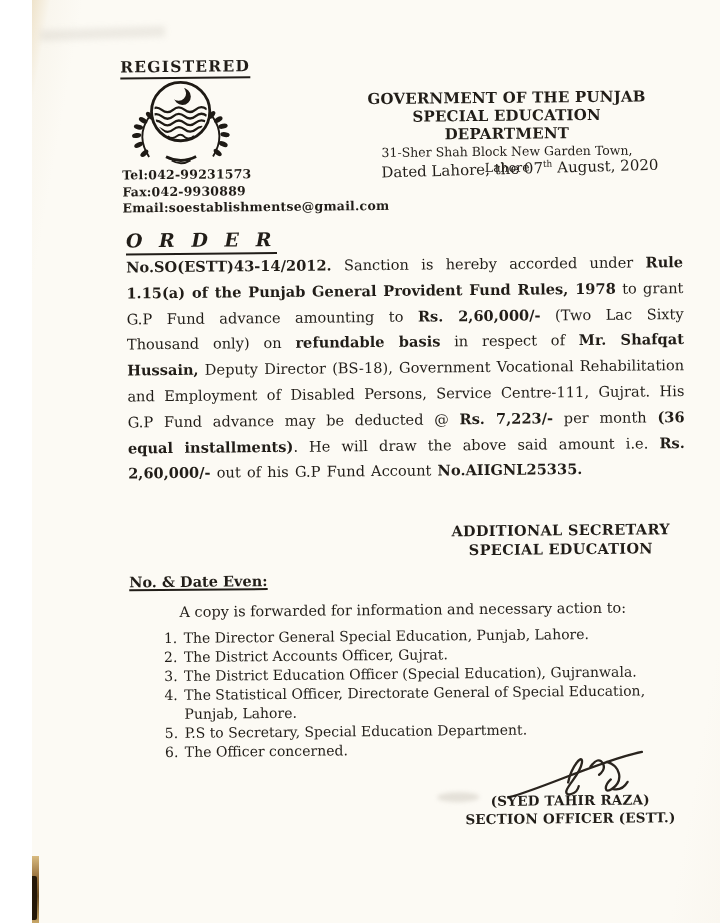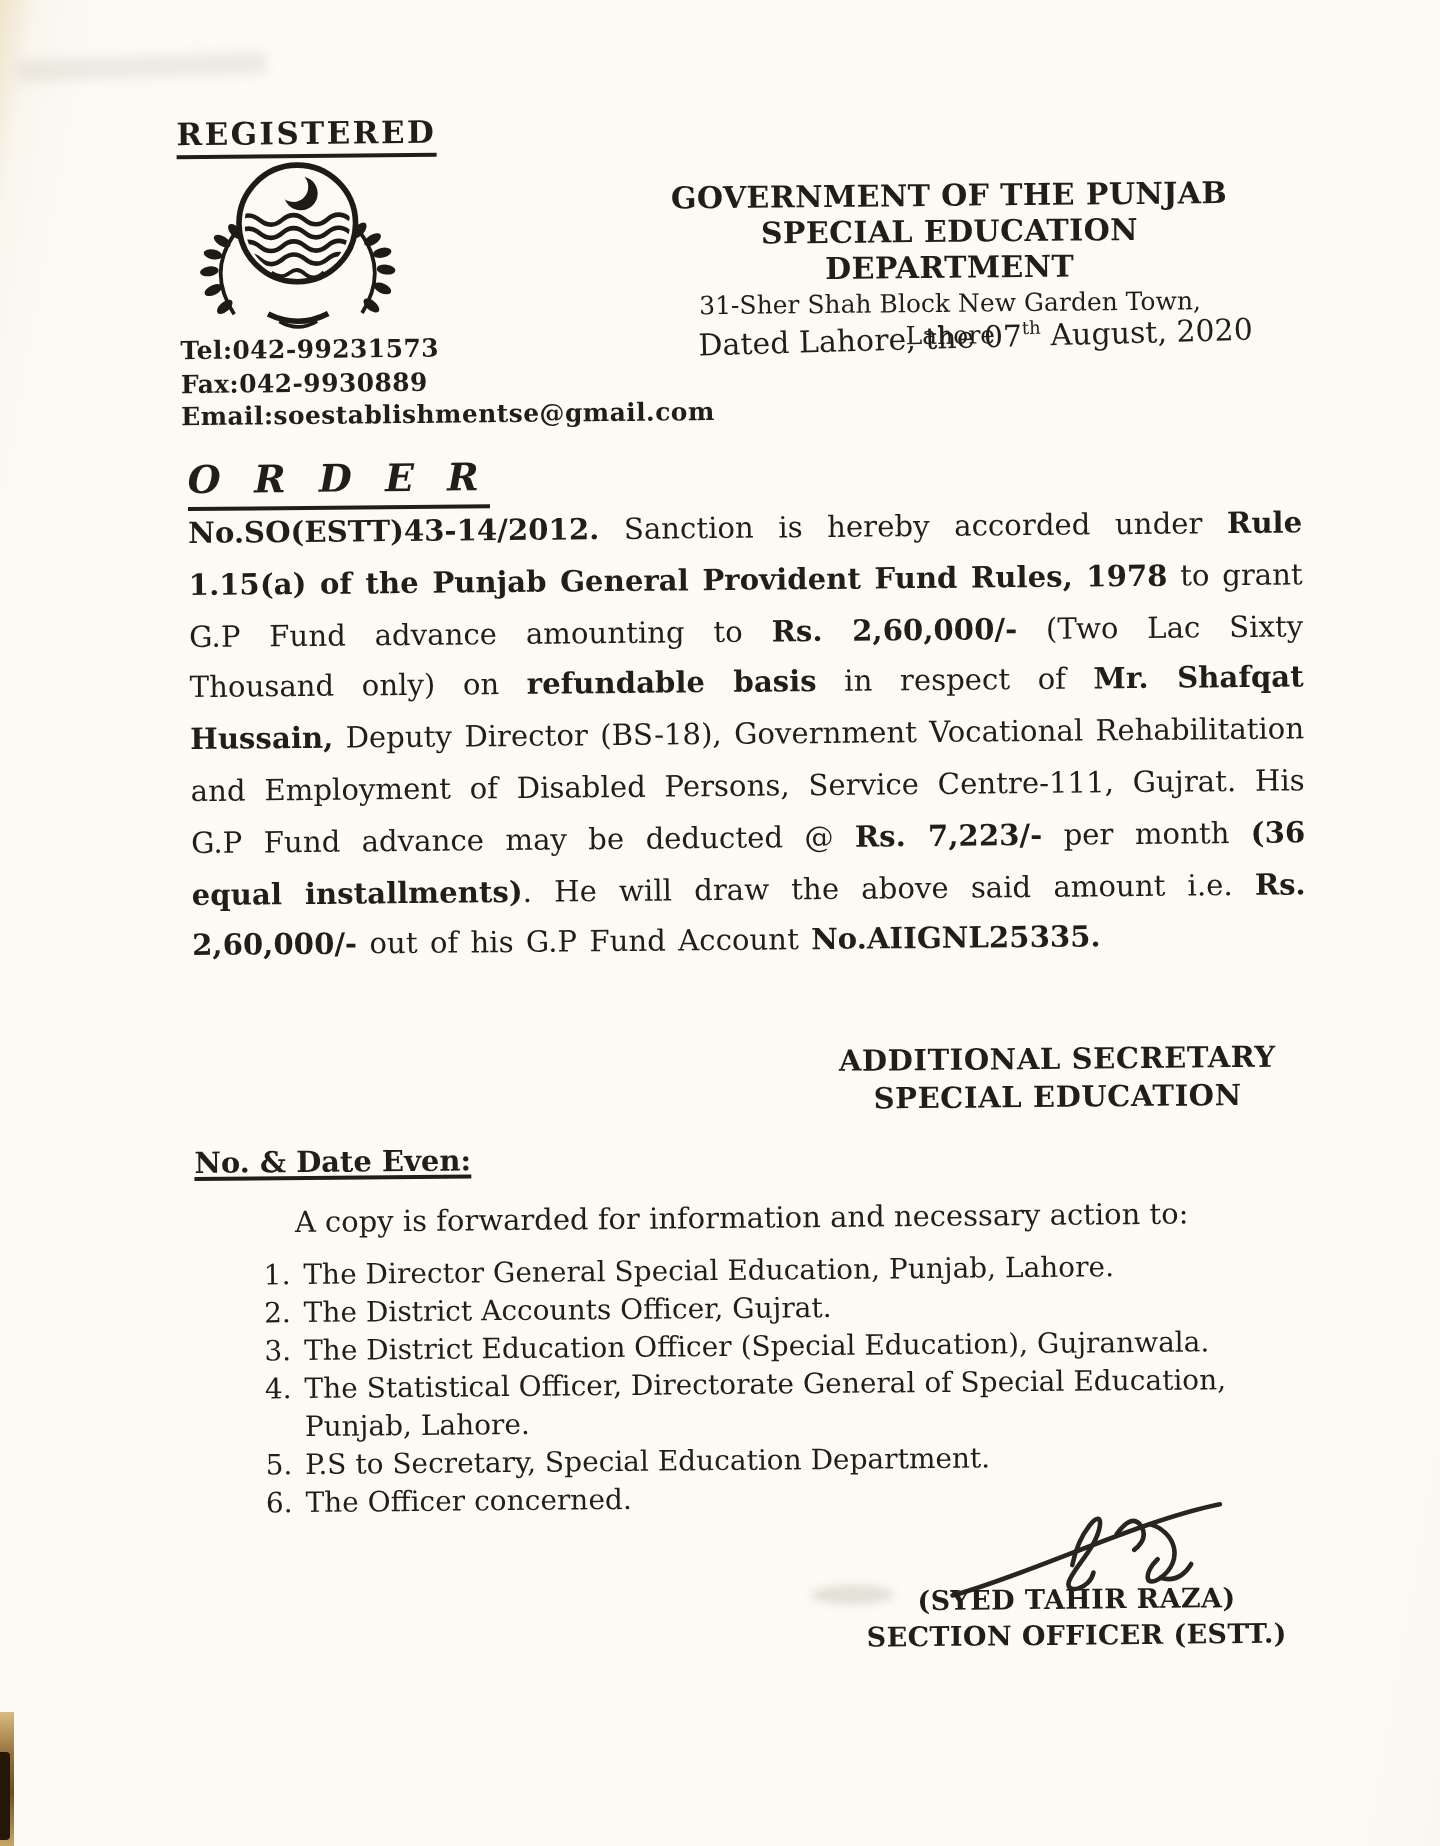--- a/index.html
+++ b/index.html
@@ -6,20 +6,21 @@
   body{
     width:720px;height:923px;overflow:hidden;position:relative;
     background:#ffffff;
     font-family:"DejaVu Serif","Liberation Serif",serif;
     color:#211d18;
   }
   .page{
     position:absolute;inset:0;
     background:
       linear-gradient(100deg, #efe3cb 0%, #f9f6ee 2.2%, #fcfaf4 6%, #fcfaf4 94%, #faf7f0 100%);
+    margin-left: 32px;
   }
   .sheet{position:absolute;inset:0;transform:rotate(-0.55deg);transform-origin:50% 50%;}
 
   
   .registered{
     position:absolute;left:92px;top:55px;
     font-size:15.5px;font-weight:bold;letter-spacing:1.2px;
     border-bottom:2.5px solid #211d18;padding-bottom:1px;
   }
   .crest{position:absolute;left:94px;top:74px;width:116px;height:94px;}

